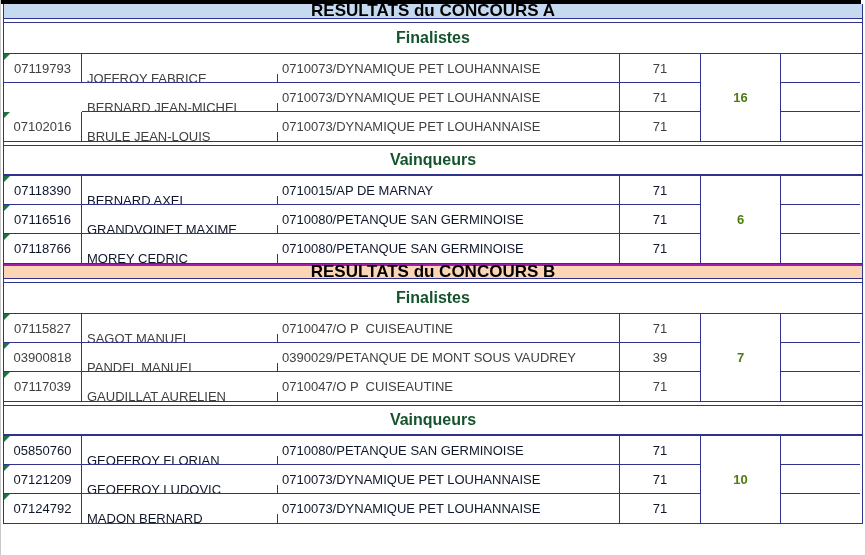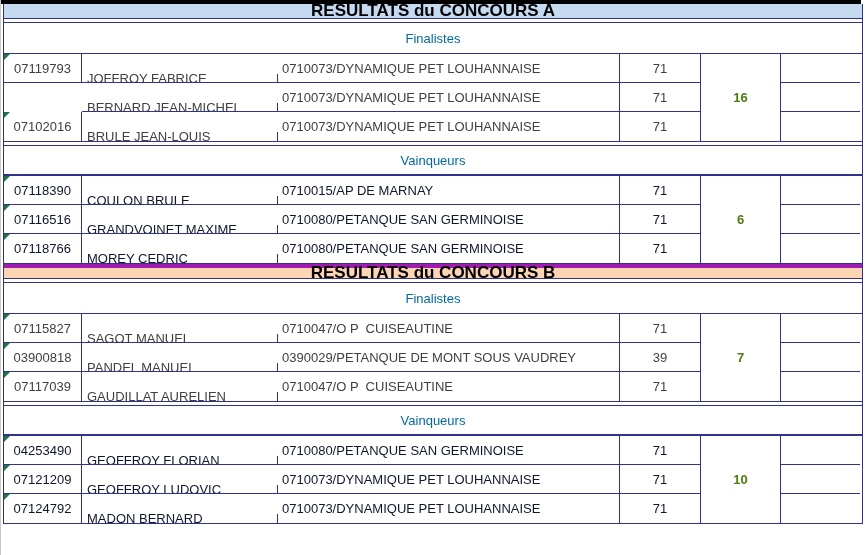--- a/index.html
+++ b/index.html
@@ -16,21 +16,21 @@
   }
   .topbar { height: 4px; background: #000; width: 860px; }
   .title-band {
     height: 15px; display: flex; align-items: center; justify-content: center;
     font-size: 17px; font-weight: bold; color: #000;
     border-bottom: 1px solid #31318e;
   }
   .dsep { height: 4px; background: #fff; border-bottom: 1px solid #31318e; }
   .sub-band {
     height: 30px; display: flex; align-items: center; justify-content: center;
-    font-size: 13px; font-weight: normal; color: #0369a1; background: #fff;
+    font-size: 16px; font-weight: bold; color: #14532d; background: #fff;
   }
   .sub-band.mid { height: 29px; border-bottom: 1px solid #31318e; }
   .tbl {
     display: grid;
     grid-template-columns: 78px 196px 342px 81px 80px 79px;
     grid-auto-rows: 29px;
     border-top: 1px solid #31318e;
     border-bottom: 1px solid #31318e;
     background: #fff;
   }
@@ -57,21 +57,21 @@
   .score {
     grid-column: 5; grid-row: 1 / span 3;
     justify-content: center; font-weight: bold; color: #ff0000;
     border-bottom: none;
   }
   .emp { border-right: none; }
   .txt-blue .cell { color: #404040; }
   .txt-black .cell { color: #0f172a; }
   .txt-blue .score, .txt-black .score { color: #4d7c0f; }
   .band-a { background: #c5d9f1; }
-  .band-b { background: #fcd5b4; border-top: 4px solid #a21caf; }
+  .band-b { background: #fcd5b4; border-top: 2px solid #a21caf; }
 </style>
 </head>
 <body>
 
 <div class="topbar"></div>
 <div class="sheet">
 
   <div class="title-band band-a">RESULTATS du CONCOURS A</div>
   <div class="dsep"></div>
   <div class="sub-band">Finalistes</div>
@@ -92,21 +92,21 @@
     <div class="cell clb c3 r3">0710073/DYNAMIQUE PET LOUHANNAISE</div>
     <div class="cell dep c4 r3">71</div>
     <div class="cell emp c6 r3"></div>
   </div>
 
   <div class="dsep"></div>
   <div class="sub-band mid">Vainqueurs</div>
 
   <div class="tbl txt-black">
     <div class="cell lic c1 r1">07118390</div>
-    <div class="cell nam c2 r1">COULON BRULE</div>
+    <div class="cell nam c2 r1">BERNARD AXEL</div>
     <div class="cell clb c3 r1">0710015/AP DE MARNAY</div>
     <div class="cell dep c4 r1">71</div>
     <div class="cell score">6</div>
     <div class="cell emp c6 r1"></div>
     <div class="cell lic c1 r2">07116516</div>
     <div class="cell nam c2 r2">GRANDVOINET MAXIME</div>
     <div class="cell clb c3 r2">0710080/PETANQUE SAN GERMINOISE</div>
     <div class="cell dep c4 r2">71</div>
     <div class="cell emp c6 r2"></div>
     <div class="cell lic c1 r3">07118766</div>
@@ -136,21 +136,21 @@
     <div class="cell nam c2 r3">GAUDILLAT AURÉLIEN</div>
     <div class="cell clb c3 r3">0710047/O P  CUISEAUTINE</div>
     <div class="cell dep c4 r3">71</div>
     <div class="cell emp c6 r3"></div>
   </div>
 
   <div class="dsep"></div>
   <div class="sub-band mid">Vainqueurs</div>
 
   <div class="tbl txt-black">
-    <div class="cell lic c1 r1">04253490</div>
+    <div class="cell lic c1 r1">05850760</div>
     <div class="cell nam c2 r1">GEOFFROY FLORIAN</div>
     <div class="cell clb c3 r1">0710080/PETANQUE SAN GERMINOISE</div>
     <div class="cell dep c4 r1">71</div>
     <div class="cell score">10</div>
     <div class="cell emp c6 r1"></div>
     <div class="cell lic c1 r2">07121209</div>
     <div class="cell nam c2 r2">GEOFFROY LUDOVIC</div>
     <div class="cell clb c3 r2">0710073/DYNAMIQUE PET LOUHANNAISE</div>
     <div class="cell dep c4 r2">71</div>
     <div class="cell emp c6 r2"></div>

